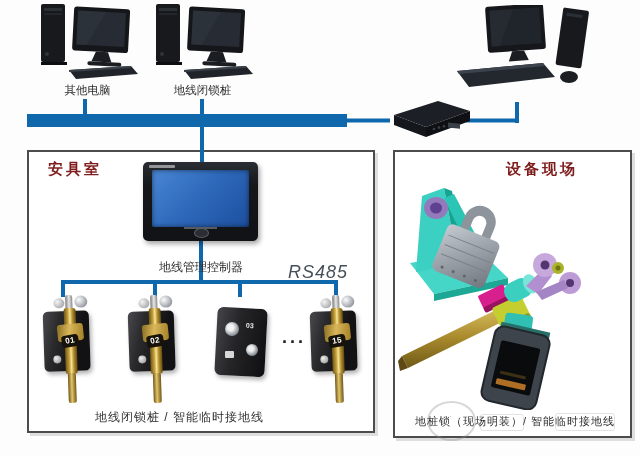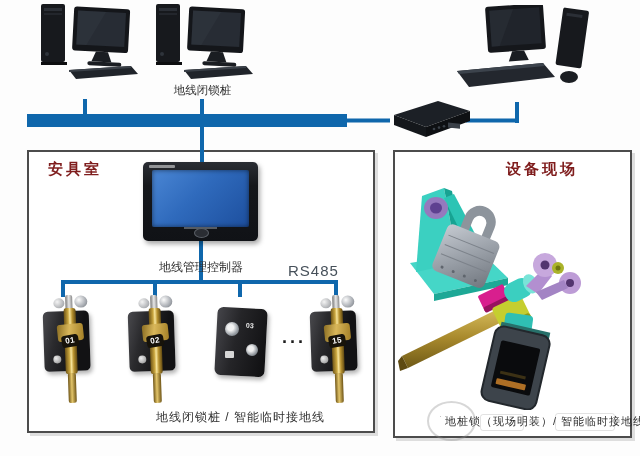--- a/index.html
+++ b/index.html
@@ -11,22 +11,22 @@
   .room-box{position:absolute;border:2px solid #4c4c4c;background:#ffffff;
             box-shadow:3px 3px 0 rgba(0,0,0,.12);box-sizing:border-box;z-index:1;}
   .box-title{position:absolute;font-size:15px;font-weight:bold;color:#7f1d1d;
              letter-spacing:3px;z-index:3;}
 
   
   .lines{position:absolute;left:0;top:0;z-index:2;pointer-events:none;}
 
   
   .node-label{position:absolute;font-size:11.5px;color:#2e2e2e;text-align:center;z-index:3;}
-  .rs-label{position:absolute;font-size:15px;color:#46505a;letter-spacing:1px;z-index:3;}
-  .caption{position:absolute;font-size:12px;color:#2f2f2f;text-align:right;
+  .rs-label{position:absolute;font-size:18px;color:#46505a;letter-spacing:1px;z-index:3;font-style:italic;}
+  .caption{position:absolute;font-size:12px;color:#2f2f2f;text-align:left;
            letter-spacing:1px;z-index:3;white-space:nowrap;}
 
   
   .controller{position:absolute;left:143px;top:162px;width:115px;height:79px;border-radius:5px;
               background:linear-gradient(180deg,#2a2d33,#15171b 30%,#101216);
               box-shadow:2px 3px 5px rgba(0,0,0,.35);z-index:3;}
   .ctrl-screen{position:absolute;left:9px;top:8px;width:97px;height:57px;border-radius:2px;
                background:linear-gradient(135deg,#4a86d4 0%,#2f6abc 45%,#1d4f9e 100%);
                box-shadow:inset 0 0 5px rgba(0,0,0,.55);}
   .ctrl-brand{position:absolute;left:6px;top:3px;width:26px;height:3px;
@@ -153,20 +153,21 @@
   <svg class="abs" style="left:150px;top:2px;z-index:3" width="105" height="82">
       <use href="#pc"></use>
     </svg>
   <svg class="abs" style="left:455px;top:5px;z-index:3" width="145" height="84">
       <use href="#remote-pc"></use>
     </svg>
   <svg class="abs" style="left:386px;top:99px;z-index:3" width="88" height="42">
       <use href="#switch"></use>
     </svg>
 
+  <div class="node-label" style="left:35px;top:83px;width:105px;">其他电脑</div>
   <div class="node-label" style="left:150px;top:83px;width:105px;">地线闭锁桩</div>
 
   <div class="controller">
     <div class="ctrl-brand"></div>
     <div class="ctrl-screen"></div>
     <div class="ctrl-sub"></div>
     <div class="ctrl-logo"></div>
   </div>
   <div class="node-label" style="left:138px;top:244px;width:126px;font-size:12px;margin-top:15px;">地线管理控制器</div>
 

